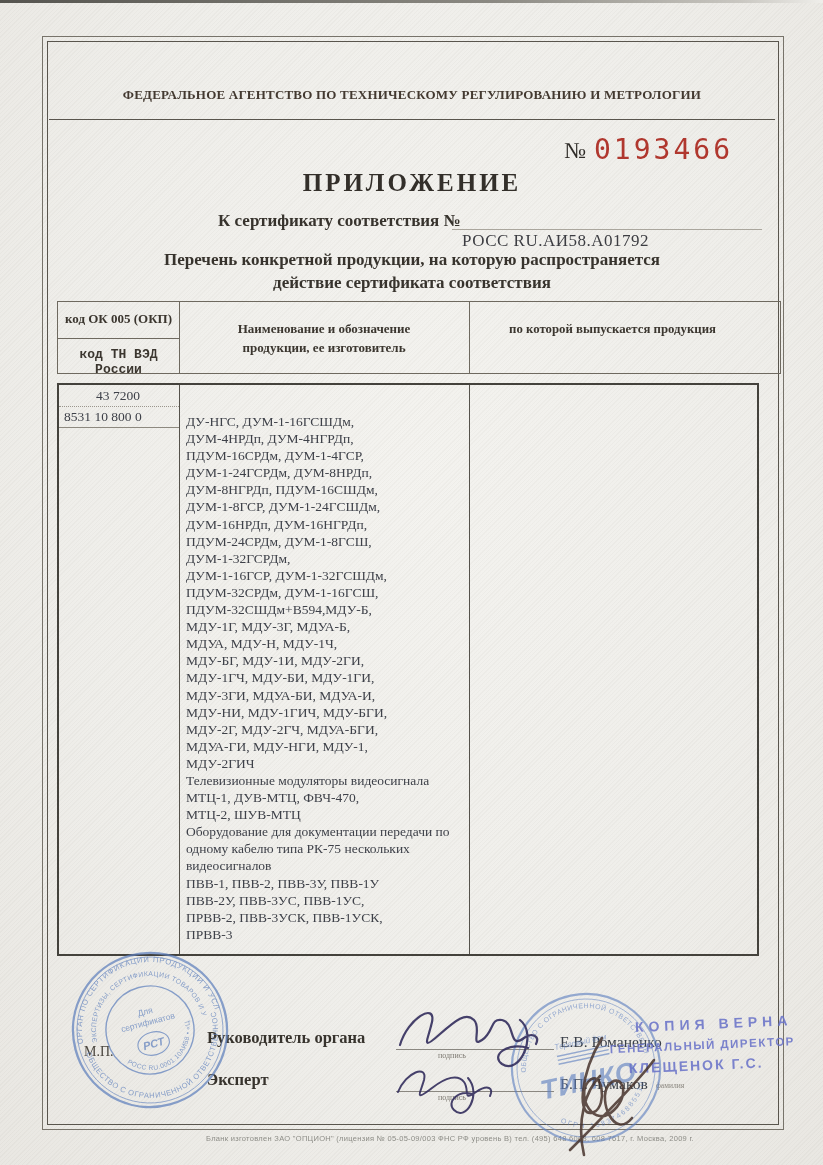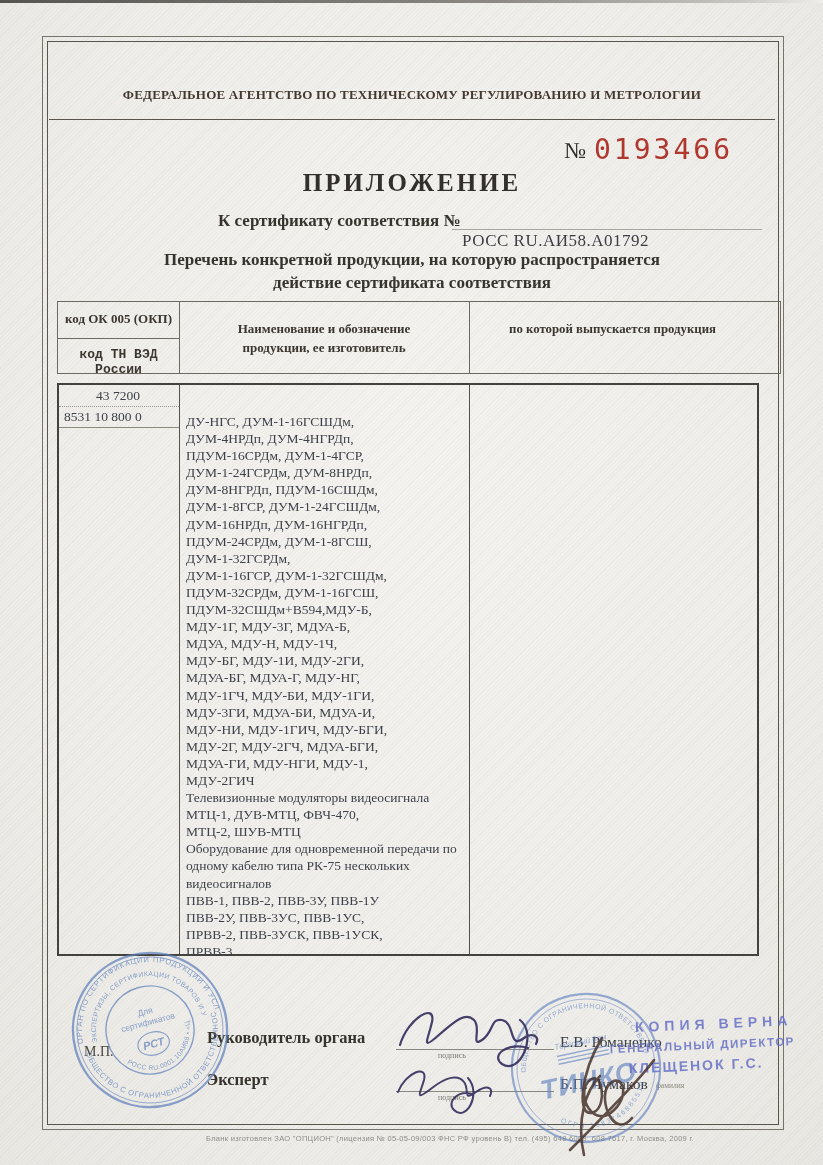--- a/index.html
+++ b/index.html
@@ -129,31 +129,30 @@
         <div>ДУМ-1-8ГСР, ДУМ-1-24ГСШДм,</div>
         <div>ДУМ-16НРДп, ДУМ-16НГРДп,</div>
         <div>ПДУМ-24СРДм, ДУМ-1-8ГСШ,</div>
         <div>ДУМ-1-32ГСРДм,</div>
         <div>ДУМ-1-16ГСР, ДУМ-1-32ГСШДм,</div>
         <div>ПДУМ-32СРДм, ДУМ-1-16ГСШ,</div>
         <div>ПДУМ-32СШДм+В594,МДУ-Б,</div>
         <div>МДУ-1Г, МДУ-3Г, МДУА-Б,</div>
         <div>МДУА, МДУ-Н, МДУ-1Ч,</div>
         <div>МДУ-БГ, МДУ-1И, МДУ-2ГИ,</div>
-        <div>МДУА-БГ, МДУА-Г, МДУ-НГ,</div>
         <div>МДУ-1ГЧ, МДУ-БИ, МДУ-1ГИ,</div>
         <div>МДУ-3ГИ, МДУА-БИ, МДУА-И,</div>
         <div>МДУ-НИ, МДУ-1ГИЧ, МДУ-БГИ,</div>
         <div>МДУ-2Г, МДУ-2ГЧ, МДУА-БГИ,</div>
         <div>МДУА-ГИ, МДУ-НГИ, МДУ-1,</div>
         <div>МДУ-2ГИЧ</div>
         <div>Телевизионные модуляторы видеосигнала</div>
         <div>МТЦ-1, ДУВ-МТЦ, ФВЧ-470,</div>
         <div>МТЦ-2, ШУВ-МТЦ</div>
-        <div>Оборудование для одновременной передачи по</div>
+        <div>Оборудование для документации передачи по</div>
         <div>одному кабелю типа РК-75  нескольких</div>
         <div>видеосигналов</div>
         <div>ПВВ-1, ПВВ-2, ПВВ-3У, ПВВ-1У</div>
         <div>ПВВ-2У, ПВВ-3УС, ПВВ-1УС,</div>
         <div>ПРВВ-2, ПВВ-3УСК, ПВВ-1УСК,</div>
         <div>ПРВВ-3</div>
       </div>
     <div style="position:absolute;left:415px;top:4px;width:278px;font-size:13.5px;"></div>
   </div>
 

